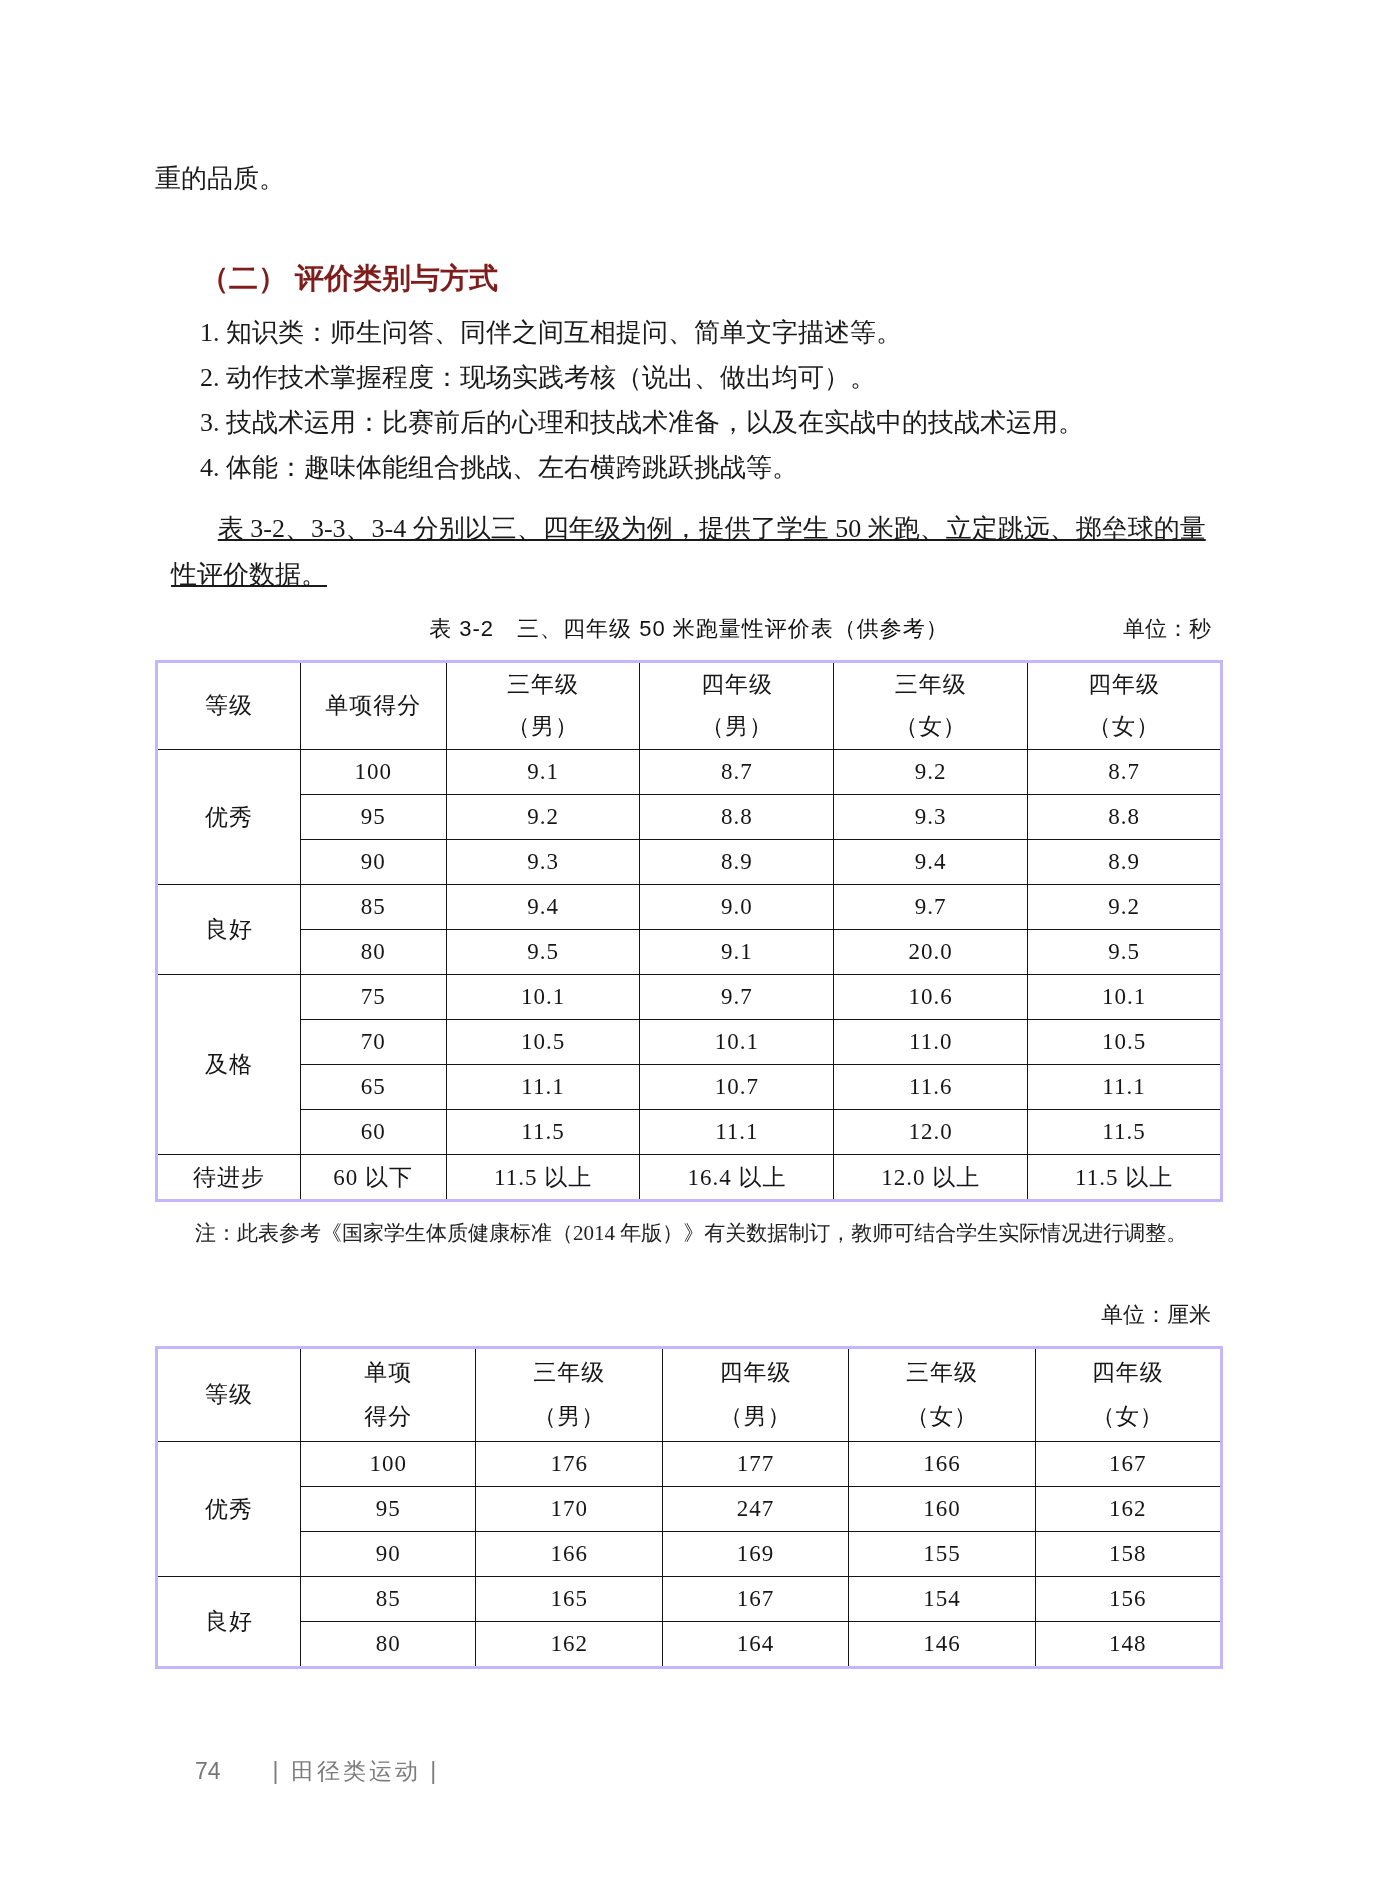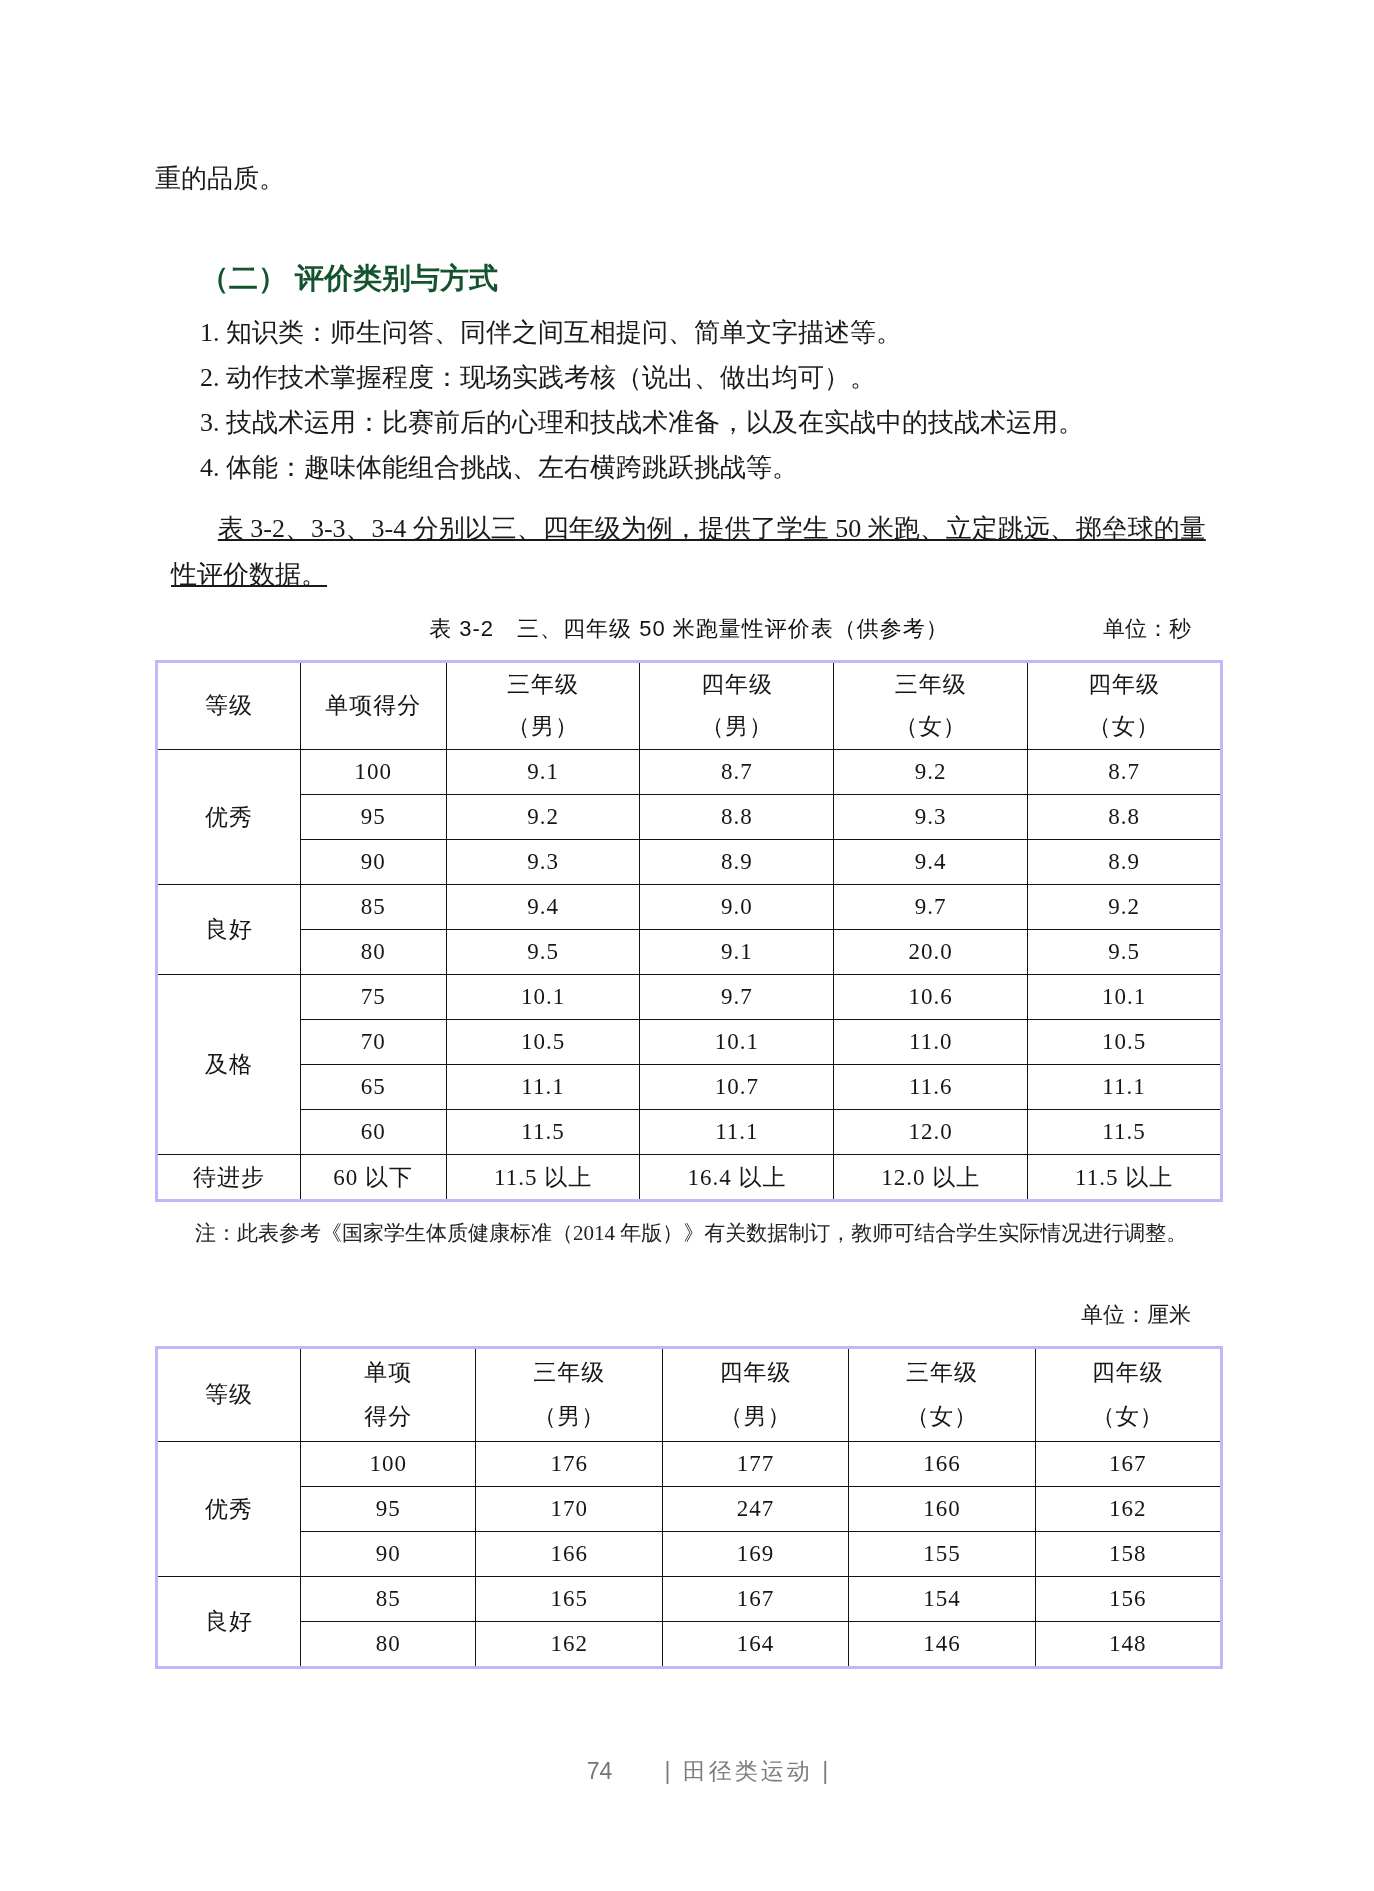--- a/index.html
+++ b/index.html
@@ -5,52 +5,52 @@
   html,body{margin:0;padding:0;}
   body{
     width:1374px;height:1891px;background:#ffffff;color:#1a1a1a;
     font-family:"Liberation Serif","DejaVu Serif",serif;
     overflow:hidden;
   }
   .content{width:1068px;margin-left:155px;padding-top:162px;}
   .intro{margin:0;font-size:26px;line-height:34px;}
   .heading{
     margin:62px 0 0 0;padding-left:45px;font-size:29px;line-height:40px;
-    font-family:"Liberation Sans","DejaVu Sans",sans-serif;font-weight:bold;color:#14532d;
+    font-family:"Liberation Sans","DejaVu Sans",sans-serif;font-weight:bold;color:#7f1d1d;
   }
   .list{margin-top:12px;}
   .list p{margin:0;padding-left:45px;font-size:26px;line-height:45px;}
   .para{margin:16px;font-size:26px;line-height:46px;text-indent:1.8em;text-decoration:underline;}
   .caption-row{position:relative;margin-top:14px;text-align:center;line-height:30px;height:30px;}
   .caption-row.second{margin-top:52px;}
   .tbl-caption{
     font-family:"Liberation Sans","DejaVu Sans",sans-serif;font-weight:normal;
     font-size:22px;color:#111;letter-spacing:1px;
   }
-  .tbl-unit{position:absolute;right:32px;top:0;font-size:22px;font-weight:normal;}
+  .tbl-unit{position:absolute;right:12px;top:0;font-size:22px;font-weight:normal;}
   table.data-table{
     width:100%;margin-top:16px;border-collapse:collapse;table-layout:fixed;
     border:3px solid #c4b5fd;
   }
   table.data-table th,table.data-table td{
     border:1.5px solid #141414;text-align:center;vertical-align:middle;
     font-weight:normal;font-size:23px;color:#161616;padding:0;letter-spacing:1px;
   }
   table.t1 thead th{height:86px;}
   table.t2 thead th{height:92px;}
   table.data-table tbody td{height:44px;}
   .hline{line-height:42px;}
   table.t2 .hline{line-height:44px;}
   .t1 .c-grade{width:13.5%;} .t1 .c-score{width:13.7%;}
   .t2 .c-grade{width:13.5%;} .t2 .c-score{width:16.5%;}
   .note{margin:16px 0 0 0;padding-left:40px;font-size:21px;line-height:30px;color:#222;}
   .footer{
     margin-top:86px;padding-left:40px;display:flex;align-items:center;
     font-family:"Liberation Sans","DejaVu Sans",sans-serif;
-    font-size:23px;color:#757575;line-height:32px;justify-content:center;
+    font-size:23px;color:#757575;line-height:32px;
   }
   .footer .book{margin-left:52px;letter-spacing:3px;color:#7c7c7c;}
 </style>
 </head>
 <body>
 
 <div class="content">
 
   <p class="intro">重的品质。</p>
 

